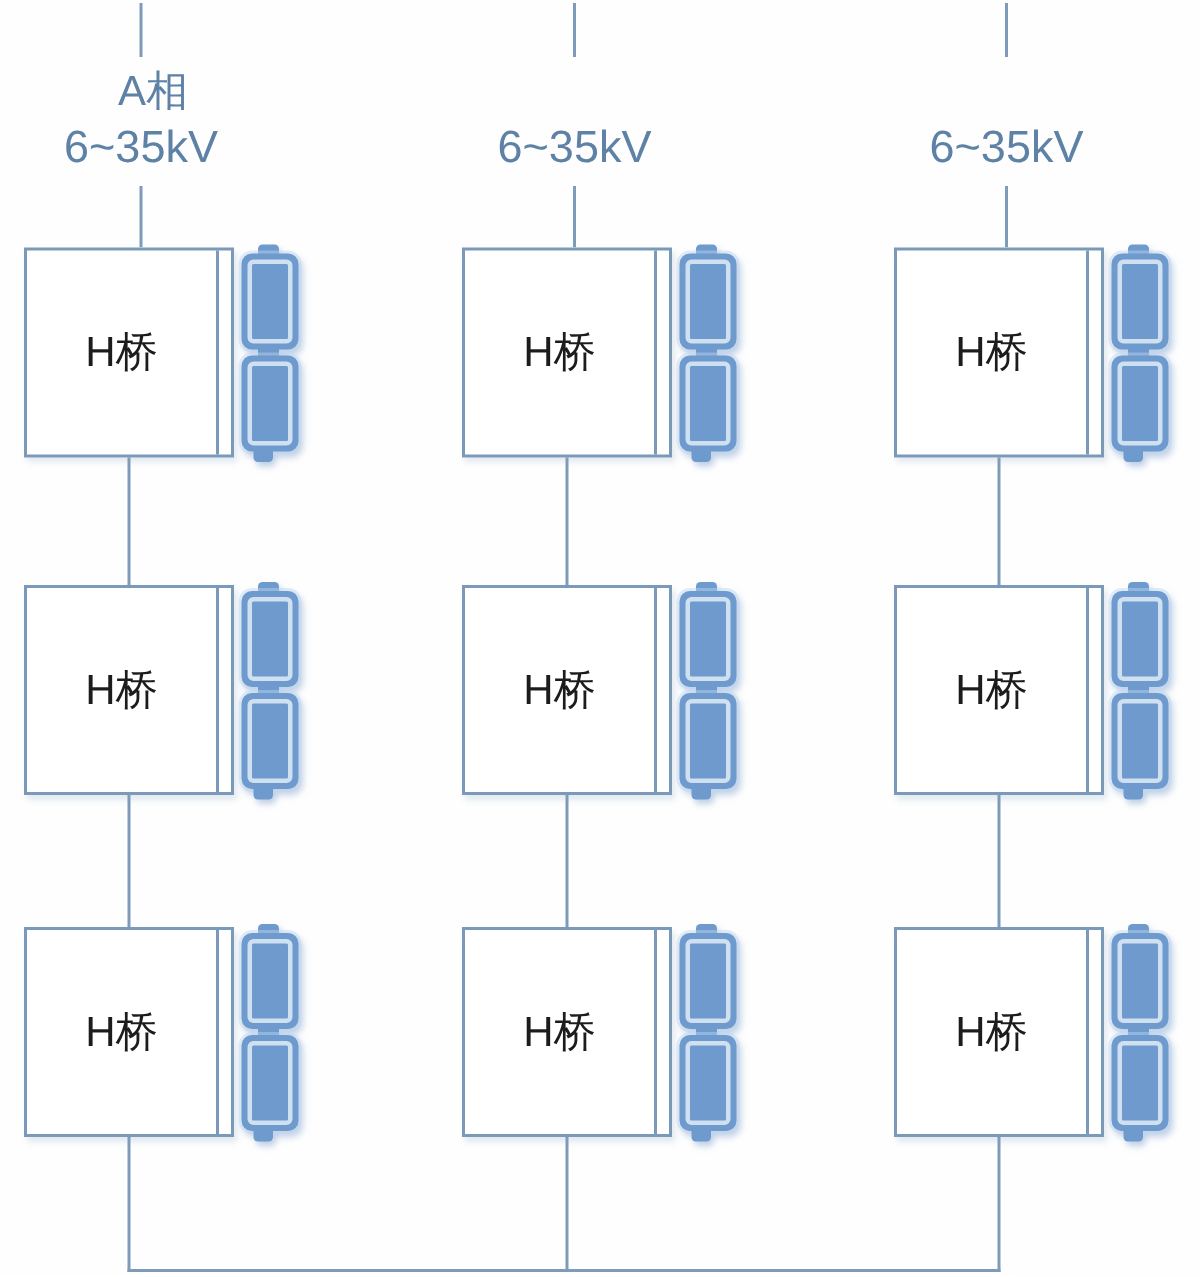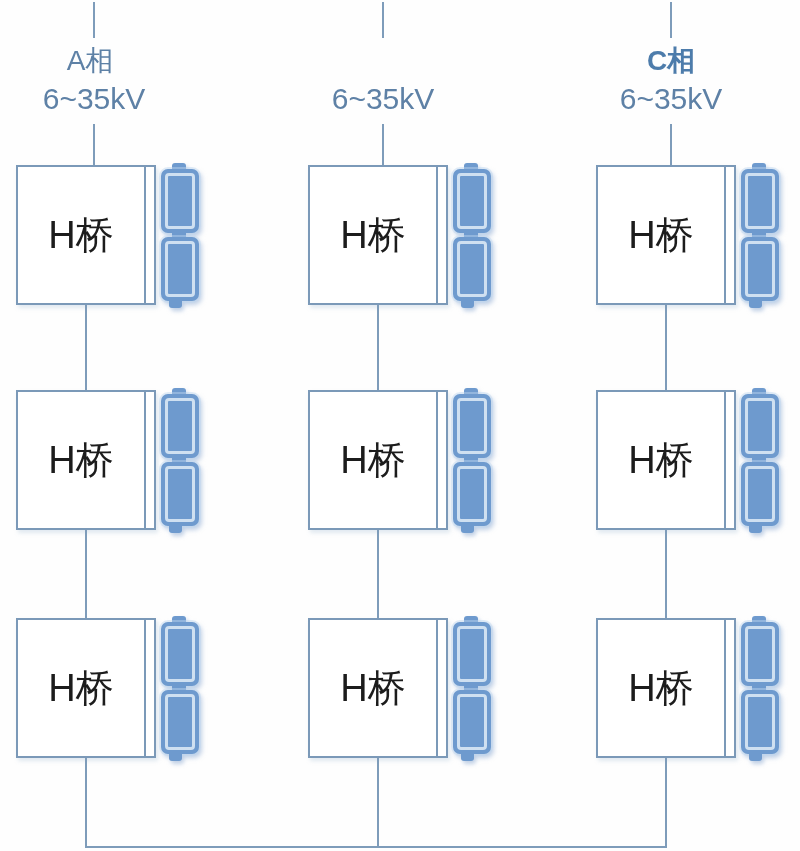--- a/index.html
+++ b/index.html
@@ -53,21 +53,21 @@
     box-sizing: border-box;
     background: #ffffff;
     box-shadow: 2px 3px 4px rgba(160,185,210,0.30);
   }
   .module-label {
     position: absolute;
     left: 0; top: 0; right: 10px; bottom: 0;
     display: flex;
     align-items: center;
     justify-content: center;
-    font-size: 38px;
+    font-size: 28px;
     color: #1c1c1c;
     text-align: center;
   }
   .module-divider {
     position: absolute;
     top: 0; bottom: 0;
     right: 8px;
     width: 2px;
     background: #7b99b8;
   }
@@ -103,21 +103,21 @@
   .btab.t { left: 12px; top: 0; width: 14px; height: 8px; border-radius: 3px 3px 0 0; }
   .btab.m { left: 12px; top: 67px; width: 14px; height: 10px; }
   .btab.b { left: 9px; top: 137px; width: 13px; height: 8px; border-radius: 0 0 3px 3px; }
 </style>
 </head>
 <body>
 
 <div class="canvas">
 
   <div class="vline" style="left:93px;top:2px;height:36px"></div>
-  <div class="phase-label" style="left:10px;top:44px">A相</div>
+  <div class="phase-label" style="left:22px;top:44px">A相</div>
   <div class="voltage-label" style="left:14px;top:82px">6~35kV</div>
   <div class="vline" style="left:93px;top:124px;height:41px"></div>
 
   <div class="module" style="left:16px;top:165px">
     <div class="module-label">H桥</div>
     <div class="module-divider"></div>
   </div>
   <div class="battery-stack" style="left:160px;top:163px">
     <div class="btab t"></div>
     <div class="bat b1"></div>
@@ -190,21 +190,20 @@
   <div class="battery-stack" style="left:452px;top:616px">
     <div class="btab t"></div>
     <div class="bat b1"></div>
     <div class="btab m"></div>
     <div class="bat b2"></div>
     <div class="btab b"></div>
   </div>
   <div class="vline" style="left:377px;top:758px;height:90px"></div>
 
   <div class="vline" style="left:670px;top:2px;height:36px"></div>
-  <div class="phase-label bold" style="left:591px;top:44px">C相</div>
   <div class="voltage-label" style="left:591px;top:82px">6~35kV</div>
   <div class="vline" style="left:670px;top:124px;height:41px"></div>
 
   <div class="module" style="left:596px;top:165px">
     <div class="module-label">H桥</div>
     <div class="module-divider"></div>
   </div>
   <div class="battery-stack" style="left:740px;top:163px">
     <div class="btab t"></div>
     <div class="bat b1"></div>

